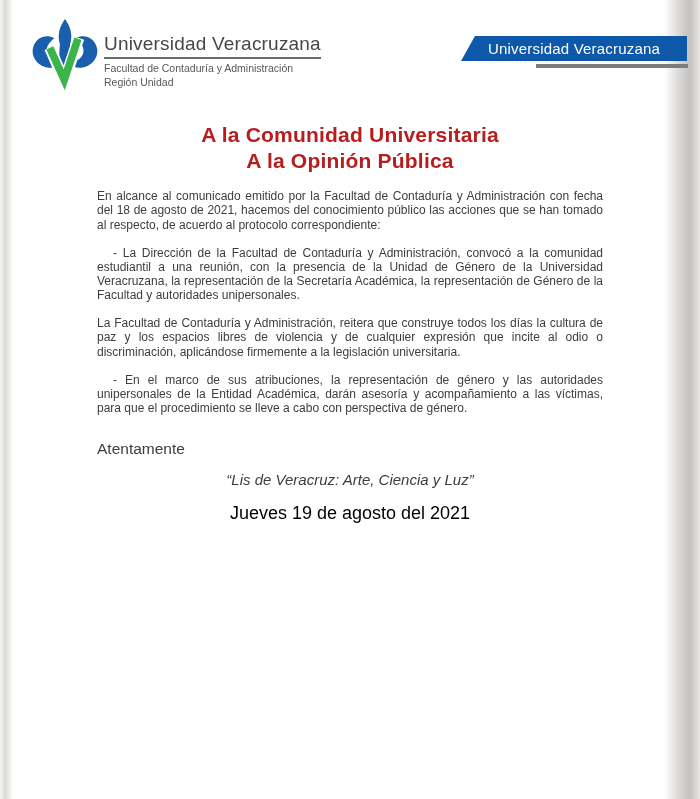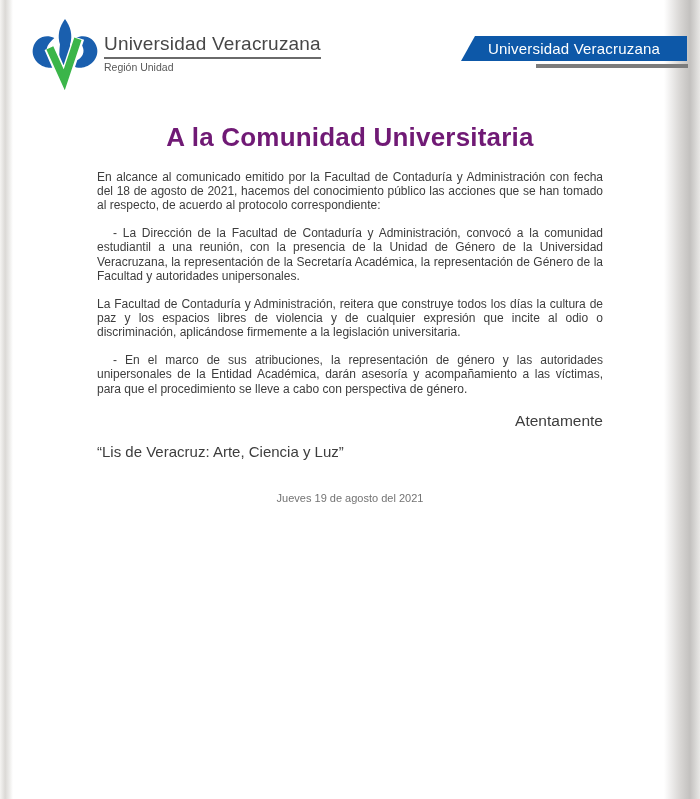--- a/index.html
+++ b/index.html
@@ -38,35 +38,35 @@
     clip-path: polygon(14px 0, 100% 0, 100% 100%, 0 100%);
     font-size: 15px; letter-spacing: 0.2px;
     z-index: 6;
   }
   .banner-underline {
     position: absolute; top: 64px; right: 12px;
     width: 152px; height: 4px; background: #7c7c7c; z-index: 5;
   }
   .content { position: relative; padding: 0 97px; z-index: 3; }
   .title {
-    text-align: center; font-weight: bold; font-size: 26px;
-    line-height: 1.22; color: #701a75; margin: 18px 0 16px; letter-spacing: 0.2px;
+    text-align: center; font-weight: bold; font-size: 21px;
+    line-height: 1.22; color: #b91c1c; margin: 18px 0 16px; letter-spacing: 0.2px;
   }
   .para {
     font-size: 12px; line-height: 1.18; text-align: justify;
     color: #3d3d3d; margin: 0 0 14px;
   }
   .para.bullet { text-indent: 16px; }
-  .closing-line { text-align: right; font-size: 15.5px; color: #3d3d3d; margin-top: 16px; }
+  .closing-line { text-align: left; font-size: 15.5px; color: #3d3d3d; margin-top: 25px; }
   .signature {
     text-align: center; font-size: 15.5px; line-height: 1.2;
     color: #3d3d3d; margin: 0; padding: 0 2px;
   }
-  .motto { font-size: 15px; color: #3d3d3d; margin-top: 13px; }
-  .date { text-align: center; font-size: 11px; color: #737373; margin-top: 32px; }
+  .motto { text-align: center; font-style: italic; font-size: 15px; color: #3d3d3d; margin-top: 13px; }
+  .date { text-align: center; font-size: 18px; color: #000000; margin-top: 15px; }
 </style>
 </head>
 <body>
 
 <div class="edge-left"></div>
 <div class="edge-right"></div>
 
 <div class="header">
   <svg class="logo-mark" viewBox="0 0 100 112" xmlns="http://www.w3.org/2000/svg" aria-hidden="true">
 
@@ -78,32 +78,34 @@
 
     <path d="M64,27 C76,21 89,27 92,40 C95,52 86,64 73,66 C65,67.5 57.5,63 54.5,56.5 C63,59 70.5,55.5 73.5,48.5 C76.5,41.5 72,33.5 64,27 Z" fill="#1a5fae"></path>
 
     <path d="M30,40 L49,84 L68,27" fill="none" stroke="#ffffff" stroke-width="15"></path>
 
     <path d="M30,40 L49,82 L67,28" fill="none" stroke="#3bb54a" stroke-width="10"></path>
   </svg>
 
   <div class="logo-text">
     <div class="logo-org">Universidad Veracruzana</div>
+    <div class="logo-dept">Facultad de Contaduría y Administración</div>
     <div class="logo-region">Región Unidad</div>
   </div>
 
   <div class="banner" style="background:#0d58a8; color:#ffffff;">
     <span>Universidad Veracruzana</span>
   </div>
   <div class="banner-underline"></div>
 </div>
 
 <div class="content">
   <div class="title">
     <div>A la Comunidad Universitaria</div>
+    <div>A la Opinión Pública</div>
   </div>
 
   <p class="para">En alcance al comunicado emitido por la Facultad de Contaduría y Administración con fecha del 18 de agosto de 2021, hacemos del conocimiento público las acciones que se han tomado al respecto, de acuerdo al protocolo correspondiente:</p>
   <p class="para bullet">- La Dirección de la Facultad de Contaduría y Administración, convocó a la comunidad estudiantil a una reunión, con la presencia de la Unidad de Género de la Universidad Veracruzana, la representación de la Secretaría Académica, la representación de Género de la Facultad y autoridades unipersonales.</p>
   <p class="para">La Facultad de Contaduría y Administración, reitera que construye todos los días la cultura de paz y los espacios libres de violencia y de cualquier expresión que incite al odio o discriminación, aplicándose firmemente a la legislación universitaria.</p>
   <p class="para bullet">- En el marco de sus atribuciones, la representación de género y las autoridades unipersonales de la Entidad Académica, darán asesoría y acompañamiento a las víctimas, para que el procedimiento se lleve a cabo con perspectiva de género.</p>
 
   <div class="closing-line">Atentamente</div>
   <div class="motto">“Lis de Veracruz: Arte, Ciencia y Luz”</div>
   <div class="date">Jueves 19 de agosto del 2021</div>

